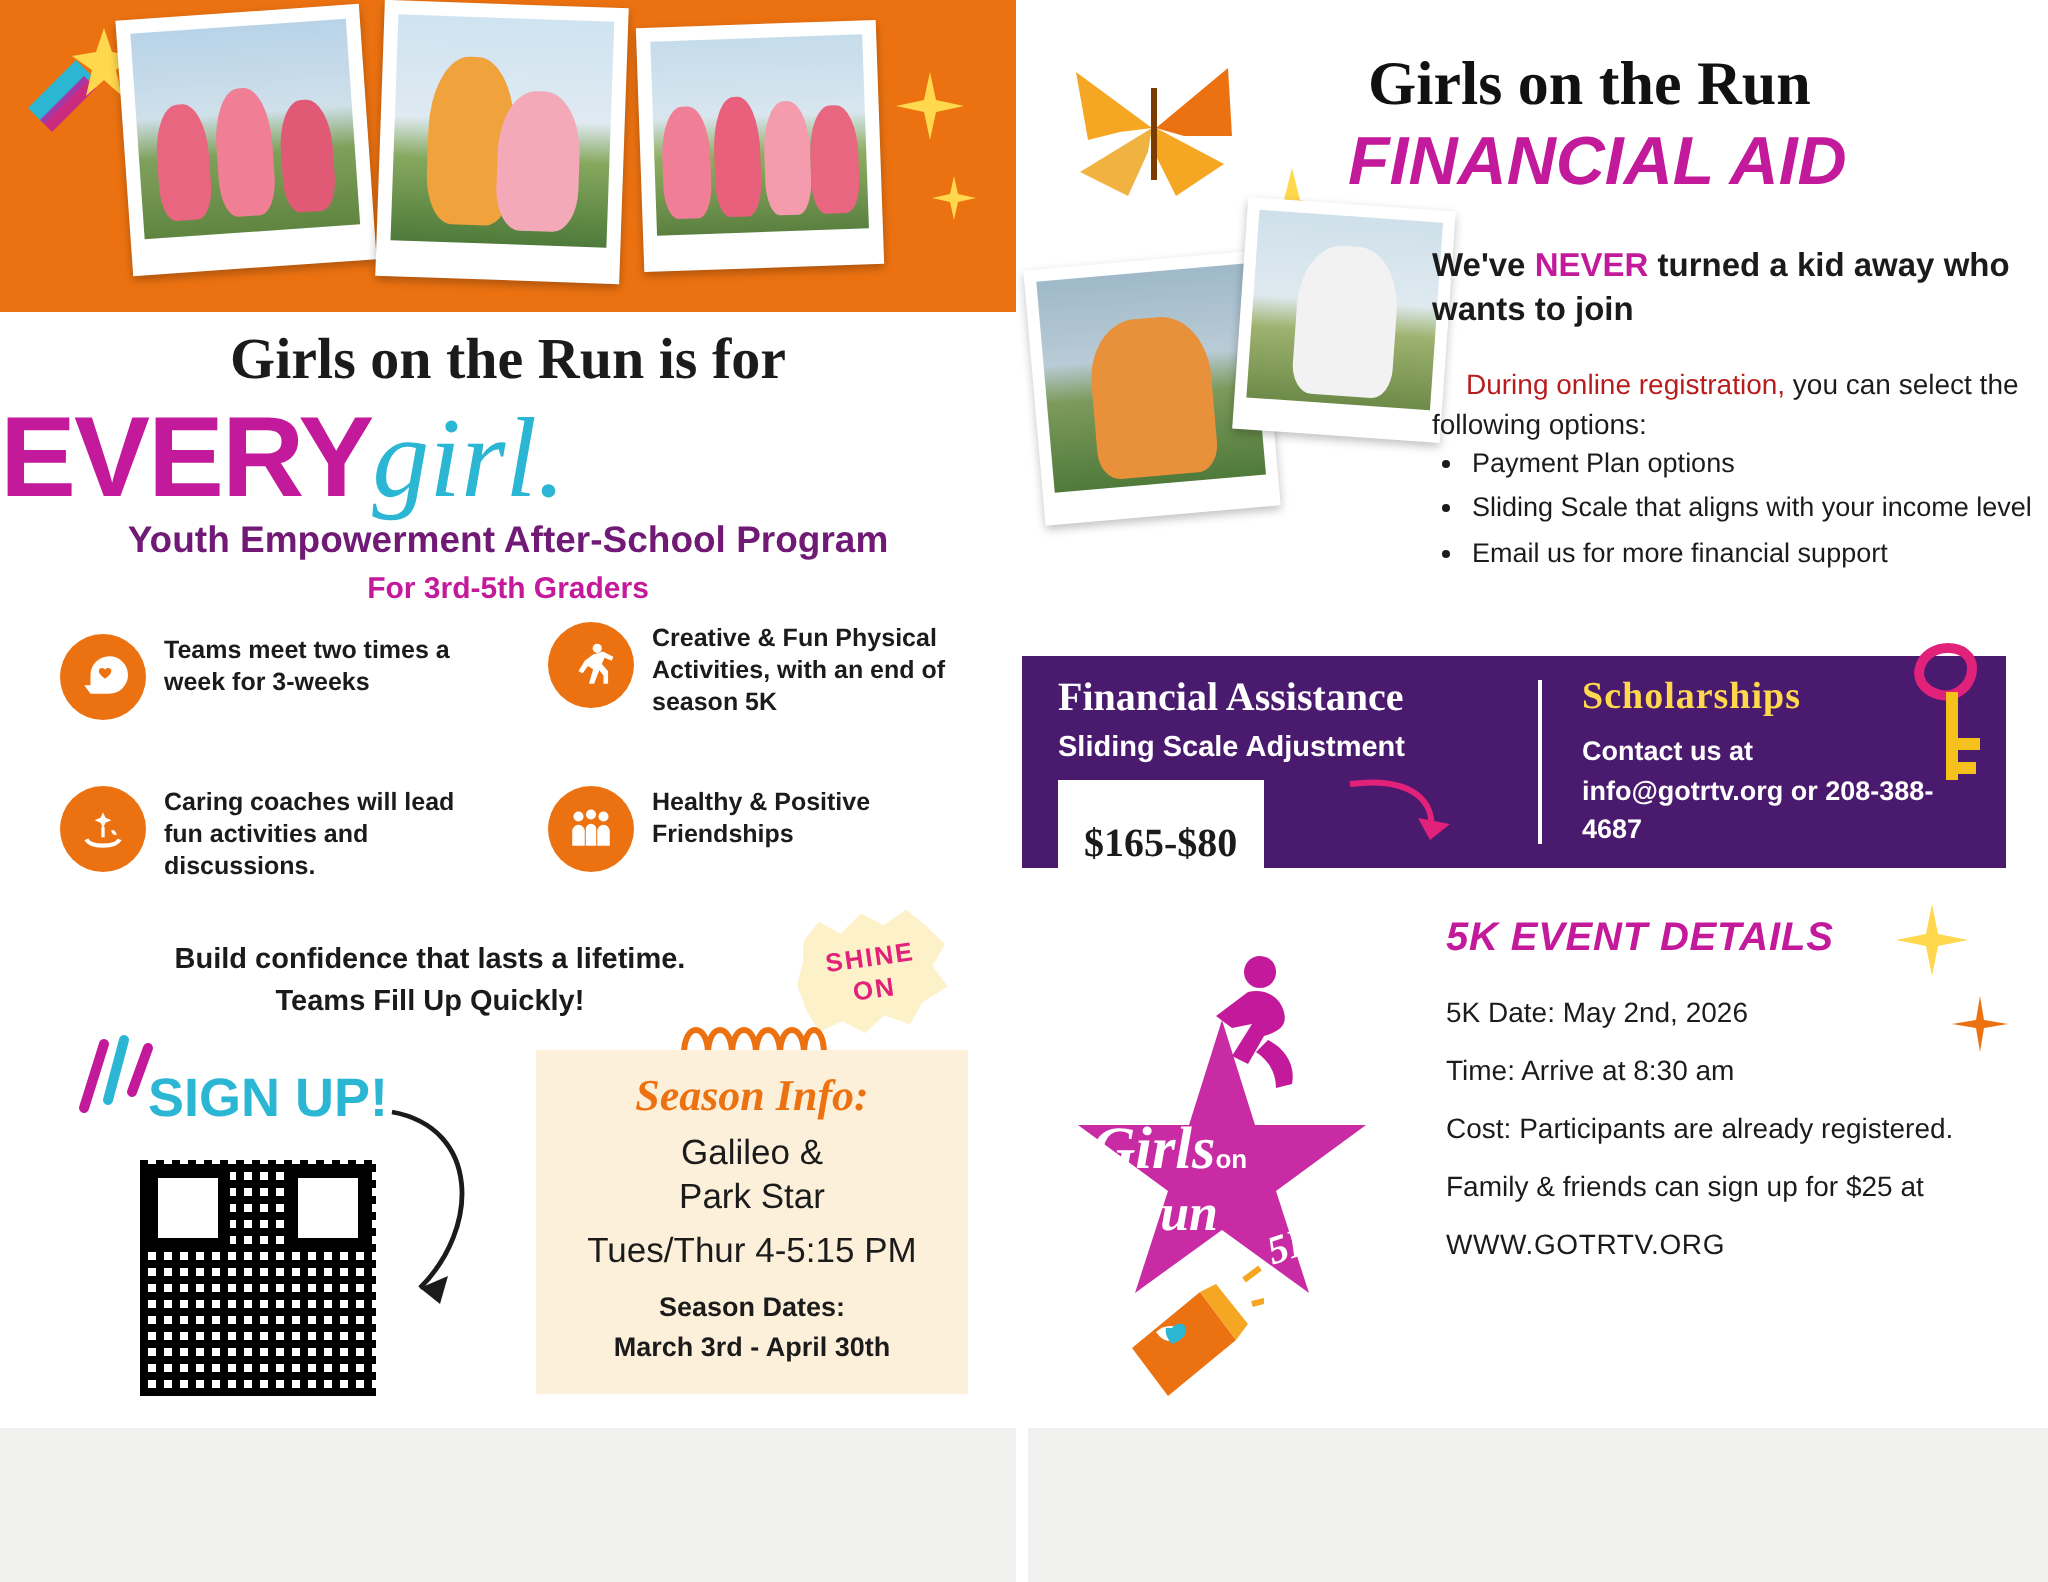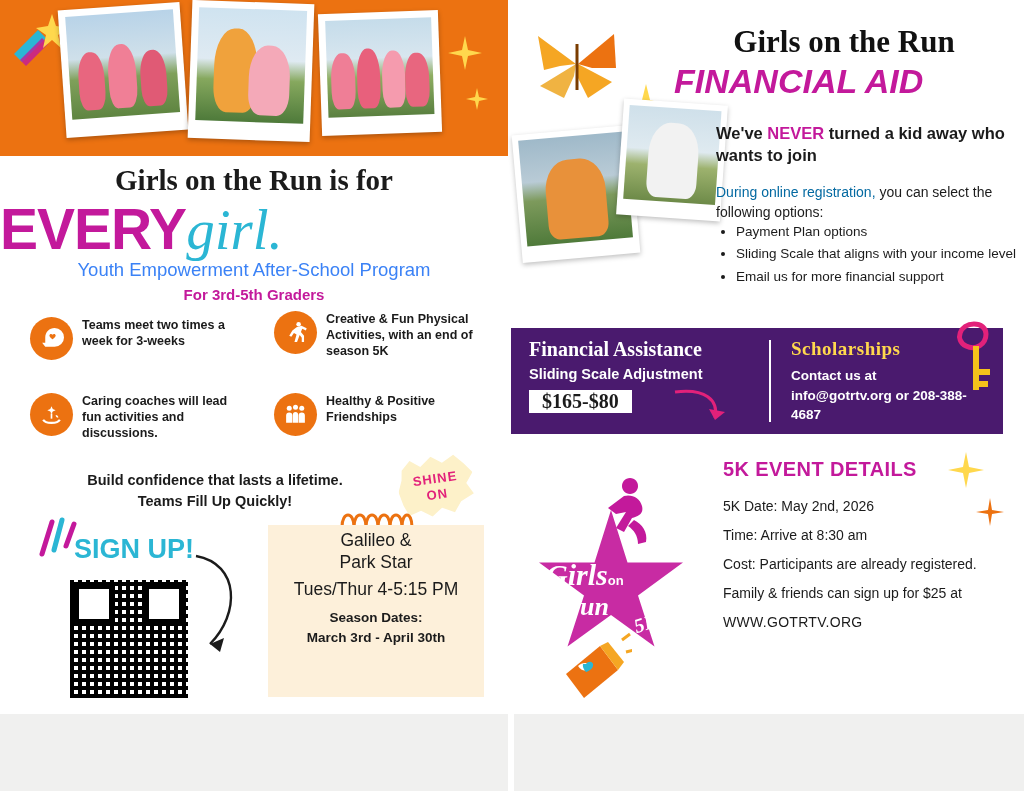--- a/index.html
+++ b/index.html
@@ -44,21 +44,21 @@
   .every {
     font-family: "Liberation Sans", sans-serif; font-weight: bold; font-size: 57px;
     color: #c3199b; letter-spacing: -1px;
   }
   .girl {
     font-family: "Liberation Serif", serif; font-style: italic; font-size: 57px;
     color: #2bb6d4; font-weight: normal;
   }
   .sub1 {
     position: absolute; left: 0; top: 259px; width: 508px; text-align: center;
-    font-size: 18.5px; font-weight: normal; color: #3b82f6;
+    font-size: 18.5px; font-weight: bold; color: #701a75;
   }
   .sub2 {
     position: absolute; left: 0; top: 286px; width: 508px; text-align: center;
     font-size: 15px; font-weight: bold; color: #c3199b;
   }
 
   .feature { position: absolute; display: flex; align-items: flex-start; gap: 9px; }
   .fcircle {
     width: 43px; height: 43px; border-radius: 50%; background: #ec7211;
     flex: 0 0 43px; display: flex; align-items: center; justify-content: center;
@@ -115,70 +115,70 @@
   .season-title {
     text-align: center; font-family: "Liberation Serif", serif; font-style: italic;
     font-weight: bold; font-size: 22px; color: #ec7211; padding-top: 10px;
   }
   .season-line { text-align: center; font-size: 17.5px; color: #1b1b1b; line-height: 1.28; margin-top: 4px; }
   .season-sub { text-align: center; font-size: 13.5px; font-weight: bold; color: #1b1b1b; margin-top: 9px; line-height:1.3; }
 
   
   .right { position: absolute; left: 508px; top: 0; width: 516px; height: 791px; background: #fff; }
   .r-title {
-    position: absolute; left: 166px; top: 24px; width: 340px; text-align: center;
+    position: absolute; left: 176px; top: 24px; width: 340px; text-align: left;
     font-family: "Liberation Serif", serif; font-weight: bold; font-size: 31px; color: #111;
   }
   .r-title2 {
     position: absolute; left: 166px; top: 62px; width: 340px;
     font-family: "Liberation Sans", sans-serif; font-style: italic; font-weight: bold;
     font-size: 34px; color: #c3199b;
   }
   .never {
     position: absolute; left: 208px; top: 122px; width: 300px;
     font-size: 16.5px; font-weight: bold; color: #1b1b1b; line-height: 1.35;
   }
   .never .hl { color: #c3199b; }
   .during {
     position: absolute; left: 208px; top: 182px; width: 300px;
     font-size: 14px; color: #1b1b1b; line-height: 1.45;
   }
-  .during .pink { color: #0369a1; }
+  .during .pink { color: #b91c1c; margin-left: 17px; }
   .opts {
     position: absolute; left: 228px; top: 222px; width: 280px;
     font-size: 13.5px; color: #1b1b1b; line-height: 1.5;
   }
   .opts li { margin-bottom: 2px; }
 
   .rphoto { position:absolute; background:#fff; padding:6px 6px 16px 6px; box-shadow:0 2px 5px rgba(0,0,0,0.25); }
   .rp1 { left: 9px; top: 130px; width: 118px; height: 128px; transform: rotate(-5deg); }
   .rp2 { left: 112px; top: 102px; width: 104px; height: 116px; transform: rotate(4deg); }
 
   .purple-box {
     position: absolute; left: 3px; top: 328px; width: 492px; height: 106px; background: #4a1a6e;
   }
   .fa-title {
     position:absolute; left: 18px; top: 10px; font-family:"Liberation Serif", serif;
     font-weight:bold; font-size: 20px; color:#fff;
   }
   .fa-sub { position:absolute; left: 18px; top: 38px; font-size: 14.5px; font-weight:bold; color:#fff; }
   .amount {
-    position:absolute; left: 18px; top: 62px; background:#fff; padding: 0 13px;
+    position:absolute; left: 18px; top: 62px; background:#fff; padding: 21px 13px;
     font-size: 20px; font-weight: bold; color: #1b1b1b; font-family:"Liberation Serif", serif;
   }
   .divider { position:absolute; left: 258px; top: 12px; width:2px; height: 82px; background:#fff; }
   .sch-title {
     position:absolute; left: 280px; top: 10px; font-family:"Liberation Serif", serif;
     font-weight:bold; font-size: 19px; color:#ffd84d; letter-spacing:0.5px;
   }
   .sch-text { position:absolute; left: 280px; top: 38px; width: 180px; font-size: 13.5px; font-weight:bold; color:#fff; line-height:1.45; }
 
   .ev-title {
     position: absolute; left: 215px; top: 458px;
-    font-size: 20px; font-weight: bold; color: #c3199b; letter-spacing: 0.4px;
+    font-size: 20px; font-weight: bold; color: #c3199b; letter-spacing: 0.4px; font-style: italic;
   }
   .ev-list {
     position: absolute; left: 215px; top: 492px; width: 300px;
     font-size: 14px; color: #1b1b1b; line-height: 2.08;
   }
   .ev-list .url { letter-spacing: 0.3px; }
 
   
   .gotr-logo { position: absolute; left: 20px; top: 470px; width: 180px; height: 190px; }
   .gotr-star {
@@ -324,20 +324,21 @@
     <div class="qr"></div>
     <svg style="position:absolute;left:186px;top:548px;width:64px;height:110px;" viewBox="0 0 64 110">
       <path d="M10 8 C54 16, 54 66, 24 96" stroke="#1b1b1b" stroke-width="2.4" fill="none"></path>
       <path d="M24 96 l14 -6 l-4 14 z" fill="#1b1b1b"></path>
     </svg>
 
     <svg style="position:absolute;left:338px;top:505px;width:78px;height:28px;" viewBox="0 0 78 28">
       <path d="M4 22 C4 6,16 6,16 22 C16 6,28 6,28 22 C28 6,40 6,40 22 C40 6,52 6,52 22 C52 6,64 6,64 22 C64 6,74 6,74 22" stroke="#ec7211" stroke-width="3" fill="none"></path>
     </svg>
     <div class="season-box">
+      <div class="season-title">Season Info:</div>
       <div class="season-line">Galileo &amp;</div>
       <div class="season-line" style="margin-top:0">Park Star</div>
       <div class="season-line">Tues/Thur 4-5:15 PM</div>
       <div class="season-sub">Season Dates:</div>
       <div class="season-sub" style="margin-top:2px">March 3rd - April 30th</div>
     </div>
   </div>
 
   <div class="right">
 

